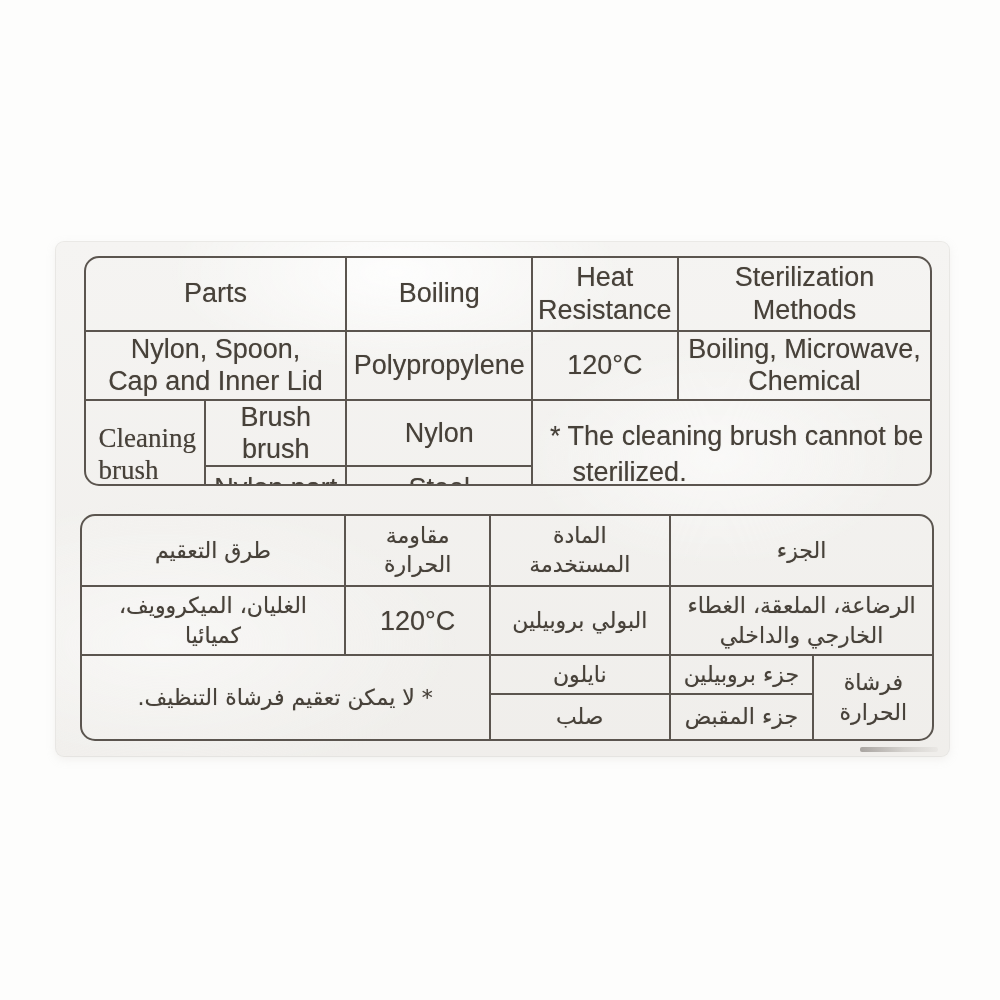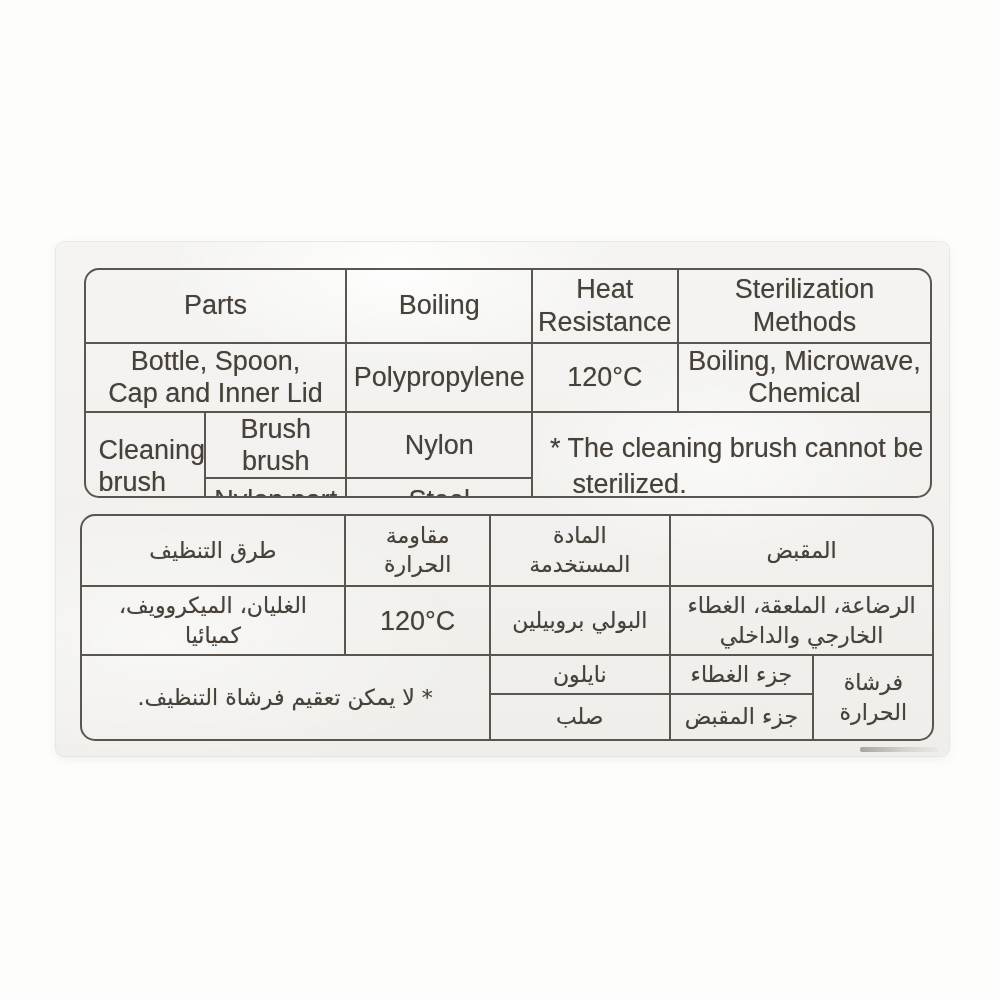--- a/index.html
+++ b/index.html
@@ -20,39 +20,39 @@
     background:
       radial-gradient(ellipse 320px 140px at 38% 6%, rgba(255,255,255,0.85), rgba(255,255,255,0) 70%),
       radial-gradient(ellipse 260px 150px at 74% 42%, rgba(255,255,255,0.55), rgba(255,255,255,0) 72%),
       radial-gradient(ellipse 420px 200px at 12% 78%, rgba(255,255,255,0.5), rgba(255,255,255,0) 70%),
       linear-gradient(180deg, rgba(255,255,255,0.25), rgba(234,231,227,0.25));
     pointer-events:none;
   }
   .tbl-wrap{
     position:absolute;border:2.5px solid #5b554f;border-radius:15px;overflow:hidden;
   }
-  #t1{left:84px;top:268px;width:844px;height:226px;}
+  #t1{left:84px;top:256px;width:844px;height:226px;}
   #t2{left:80px;top:514px;width:850px;height:223px;}
   table{
     border-collapse:collapse;table-layout:fixed;
     width:calc(100% + 5px);height:calc(100% + 5px);margin:-2.5px;
   }
   td{
     border:2px solid #5b554f;
     text-align:center;vertical-align:middle;padding:0;
     font-size:27px;line-height:1.2;color:#474139;
     white-space:pre-wrap;
     text-shadow:0 0 0.7px rgba(71,65,57,0.5);
   }
   #t2 td{
     font-family:"DejaVu Sans", sans-serif;
     font-size:22px;line-height:1.35;
   }
   #t2 td.latin{font-family:"Liberation Sans", sans-serif;font-size:27px;}
-  td.alignleft{text-align:left;padding-left:13px;}
+  td.alignleft{text-align:left;padding-left:13px;font-family:Liberation Serif, serif;}
   td.note{text-align:left;padding-left:17px;line-height:1.35;}
   #t2 td.note{text-align:center;padding:8px;}
   
   .edge-mark{
     position:absolute;left:860px;top:747px;width:78px;height:5px;border-radius:2px;
     background:linear-gradient(90deg, rgba(110,104,99,0.55), rgba(150,145,139,0.3) 55%, rgba(160,155,150,0.08));
   }
 </style>
 </head>
 <body>
@@ -74,21 +74,21 @@
       <tbody>
           <tr style="height:74px">
         <td colspan="2">Parts</td>
         <td>Boiling</td>
         <td>Heat
 Resistance</td>
         <td>Sterilization
 Methods</td>
       </tr>
       <tr style="height:69px">
-        <td colspan="2">Bottle, Spoon,
+        <td colspan="2">Nylon, Spoon,
 Cap and Inner Lid</td>
         <td>Polypropylene</td>
         <td>120°C</td>
         <td>Boiling, Microwave,
 Chemical</td>
       </tr>
       <tr style="height:40px">
         <td rowspan="2" class="alignleft">Cleaning
 brush</td>
         <td>Brush brush</td>
@@ -108,39 +108,39 @@
     <table dir="rtl">
       <colgroup>
         <col style="width:120px">
           <col style="width:143px">
           <col style="width:179px">
         <col style="width:144px">
           <col style="width:264px">
       </colgroup>
       <tbody>
           <tr style="height:71px">
-        <td colspan="2">المقبض</td>
+        <td colspan="2">الجزء</td>
         <td>المادة
 المستخدمة</td>
         <td>مقاومة
 الحرارة</td>
-        <td>طرق التنظيف</td>
+        <td>طرق التعقيم</td>
       </tr>
       <tr style="height:68px">
         <td colspan="2">الرضاعة، الملعقة، الغطاء
 الخارجي والداخلي</td>
         <td>البولي بروبيلين</td>
         <td class="latin">120°C</td>
         <td>الغليان، الميكروويف،
 كميائيا</td>
       </tr>
       <tr style="height:38px">
         <td rowspan="2">فرشاة
 الحرارة</td>
-        <td>جزء الغطاء</td>
+        <td>جزء بروبيلين</td>
         <td>نايلون</td>
         <td colspan="2" rowspan="2" class="note">* لا يمكن تعقيم فرشاة التنظيف.</td>
       </tr>
       <tr style="height:46px">
         <td>جزء المقبض</td>
         <td>صلب</td>
       </tr>
     </tbody>
       </table>
   </div>

